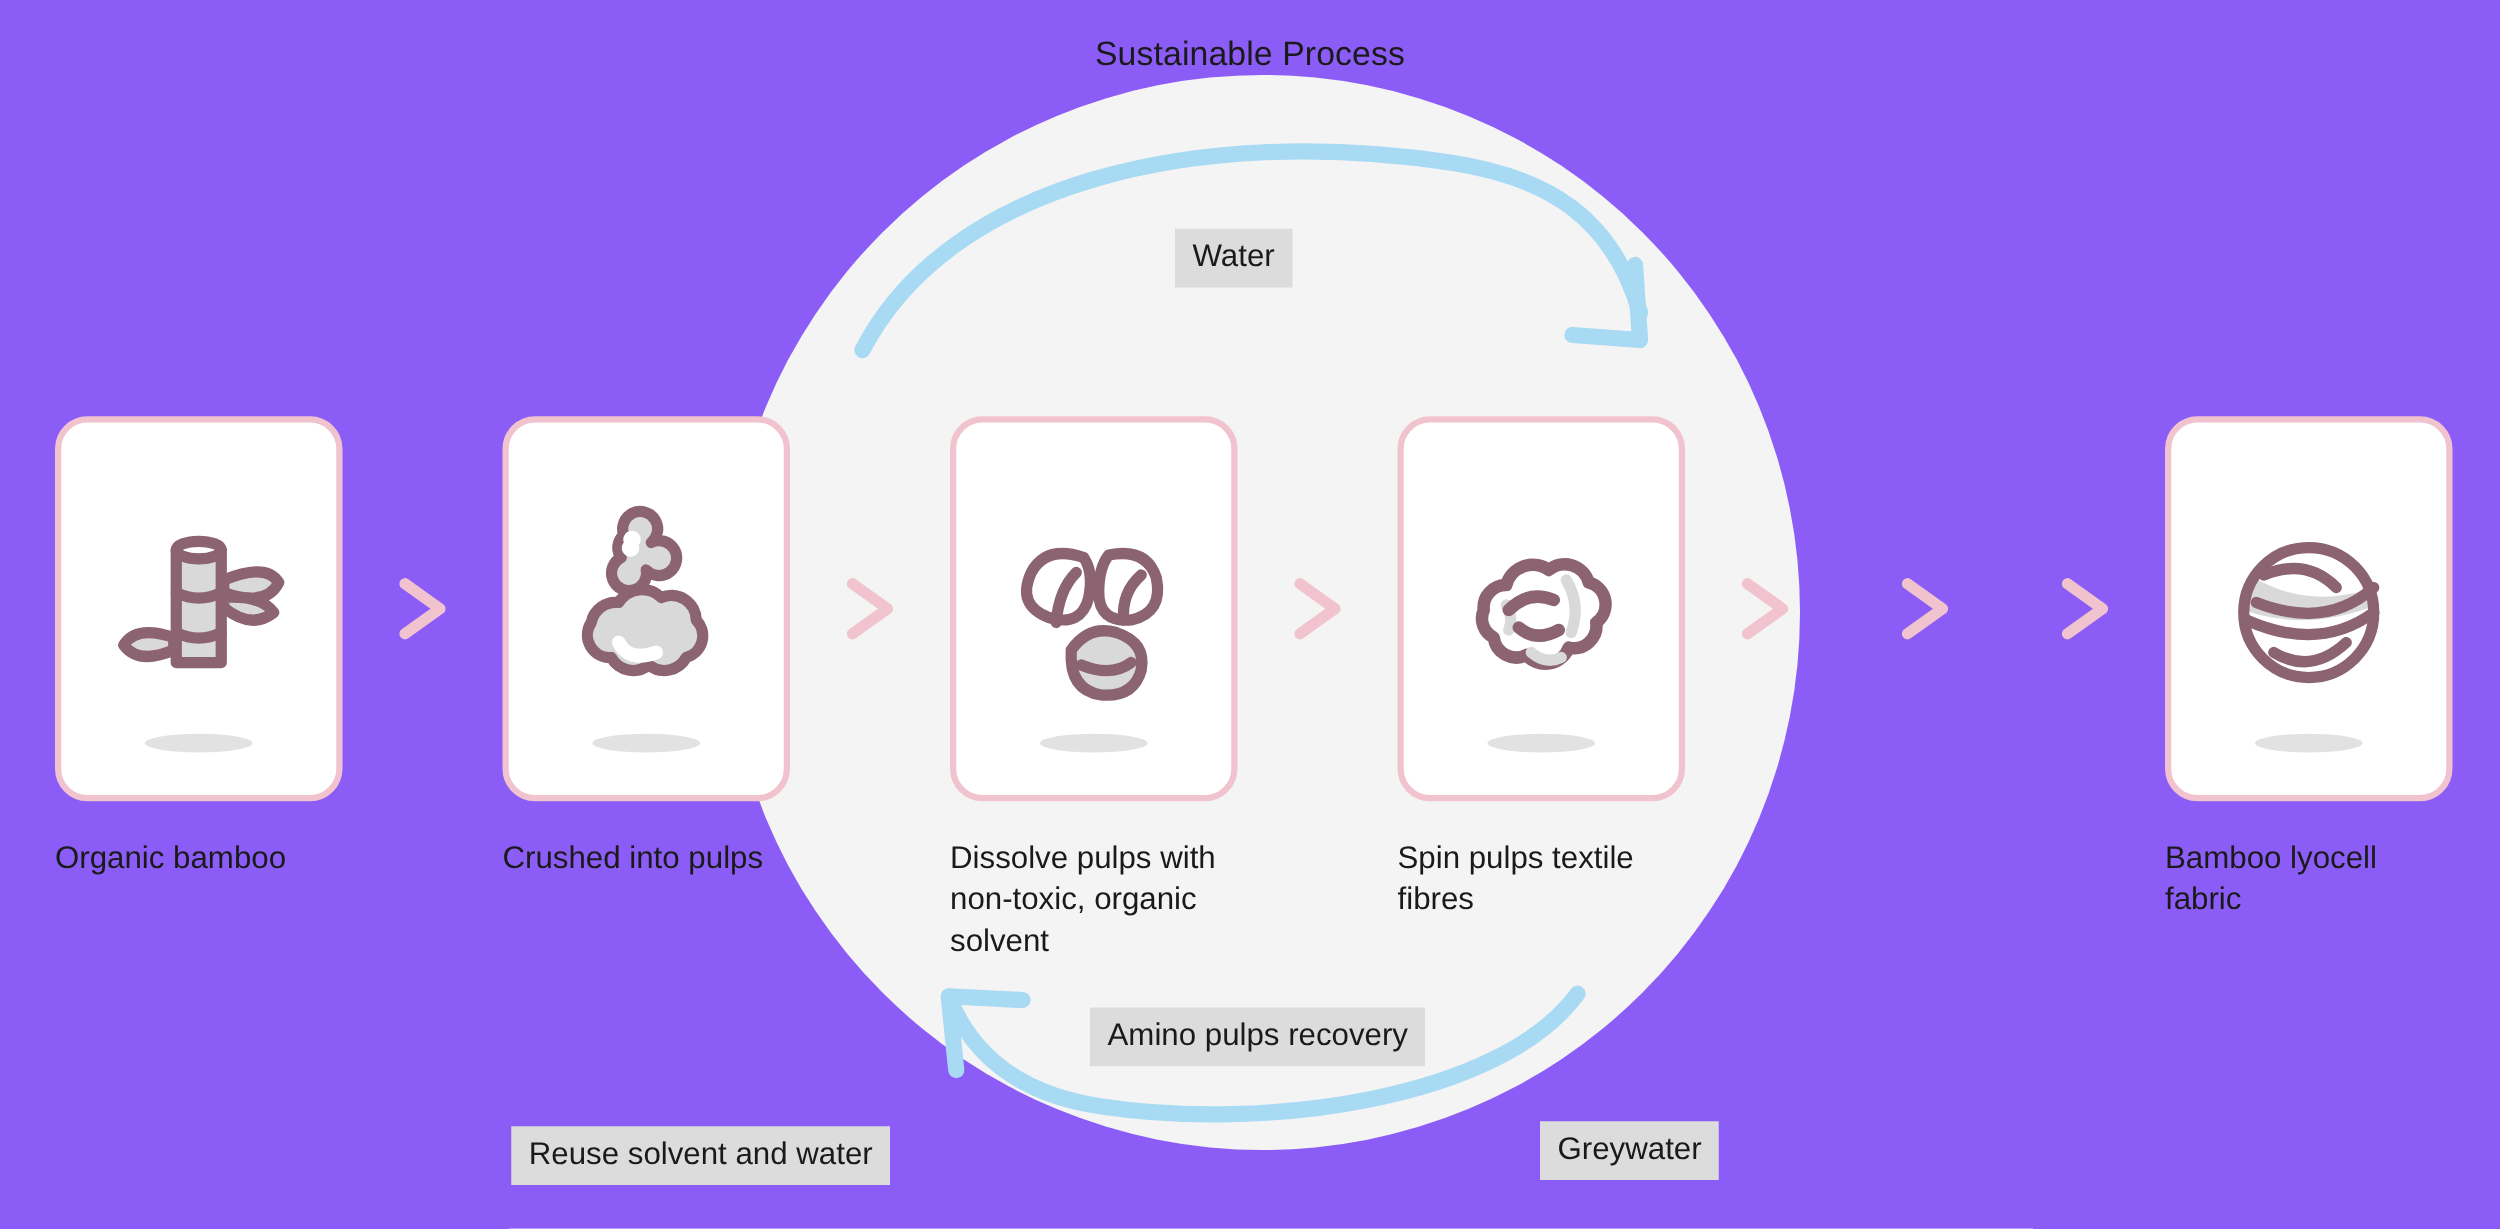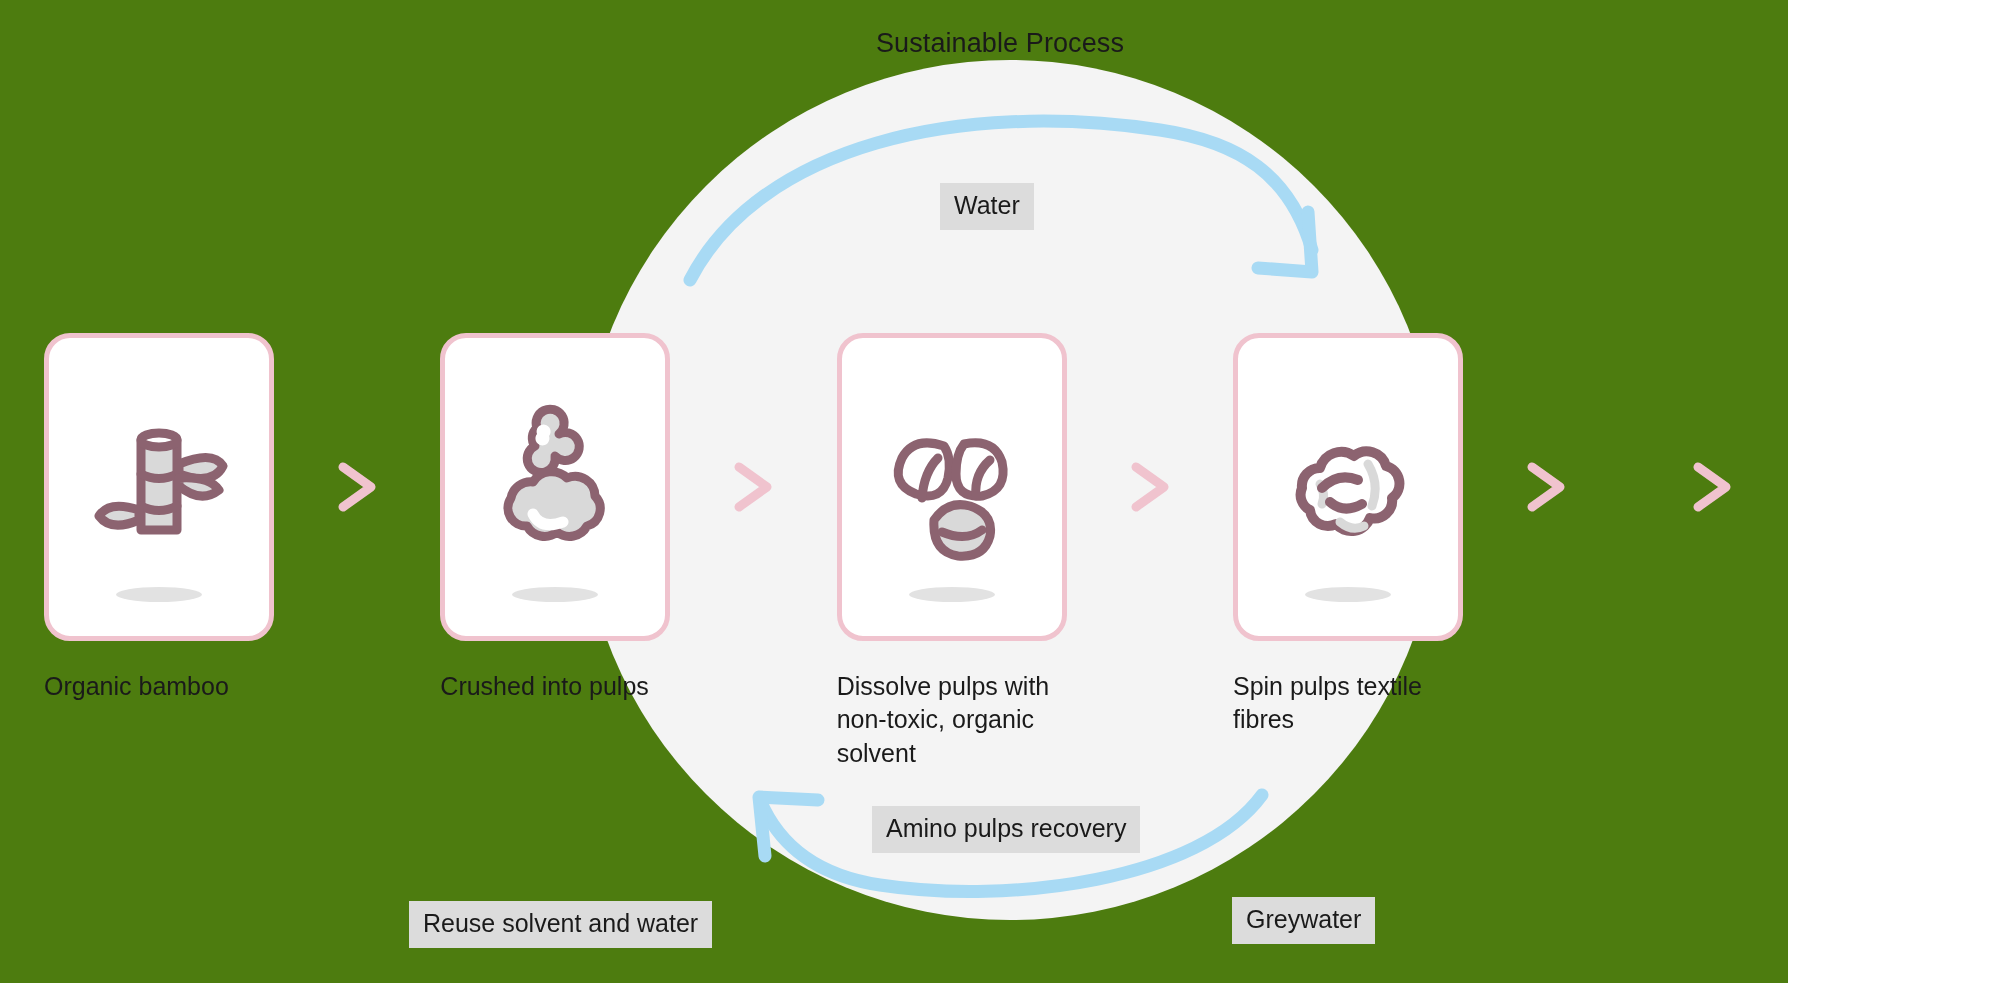--- a/index.html
+++ b/index.html
@@ -6,23 +6,23 @@
     margin: 0;
     padding: 0;
     background: #ffffff;
   }
   body {
     font-family: "Liberation Sans", sans-serif;
     color: #1a1a1a;
   }
   #canvas {
     position: relative;
-    width: 1788px;
+    width: 2000px;
     height: 983px;
-    background: #4d7c0f;
+    background: #8b5cf6;
     overflow: hidden;
   }
 
   
   .bg-circle {
     position: absolute;
     left: 580px;
     top: 60px;
     width: 860px;
     height: 860px;
@@ -272,15 +272,35 @@
       </svg>
     </div>
 
 
     <div class="connector">
       <svg width="52" height="60" viewBox="0 0 52 60">
         <polyline points="12,10 40,30 12,50" fill="none" stroke="#f0c3ce" stroke-width="9" stroke-linecap="round" stroke-linejoin="round"></polyline>
       </svg>
     </div>
 
+    <div class="step">
+      <div class="card">
+        <div class="card-inner">
+          <div class="icon-wrap">
+            <svg viewBox="0 0 160 170">
+              <g fill="none" stroke="#8c6370" stroke-width="9" stroke-linecap="round" stroke-linejoin="round">
+                <path fill="#d9d9d9" stroke="none" d="M28,86 a52,52 0 0,1 8,-26 q44,26 96,8 a52,52 0 0,1 2,14 q-56,22 -106,4z"></path>
+                <circle cx="80" cy="88" r="52" fill="none"></circle>
+                <path d="M44,58 q34,-14 58,10"></path>
+                <path d="M38,80 q56,22 94,-12"></path>
+                <path d="M30,94 q58,26 102,-6"></path>
+                <path d="M52,120 q30,18 58,-8"></path>
+              </g>
+            </svg>
+          </div>
+        </div>
+        <div class="icon-shadow"></div>
+      </div>
+      <div class="step-label">Bamboo lyocell fabric</div>
+    </div>
 
   </div>
 </div>
 
 </body></html>

